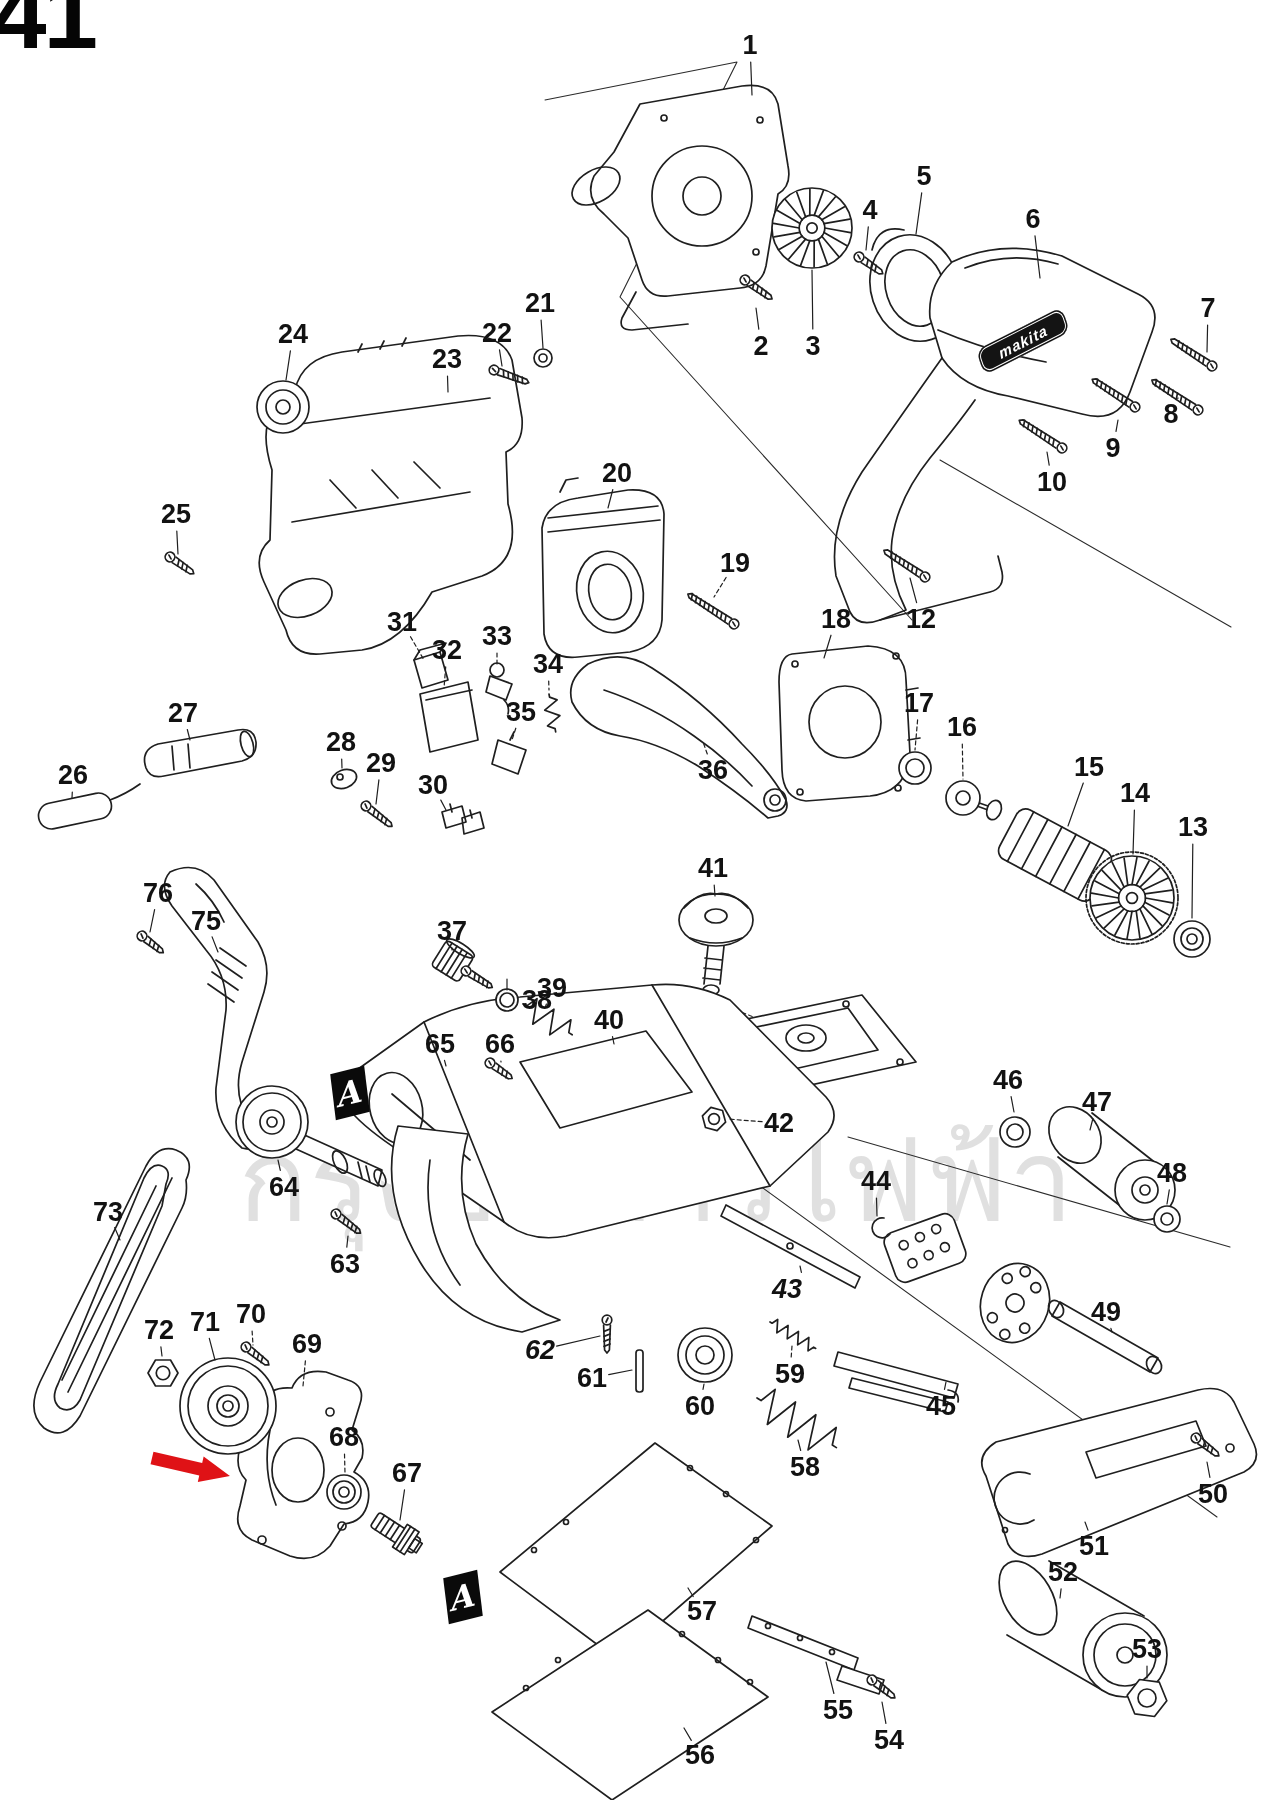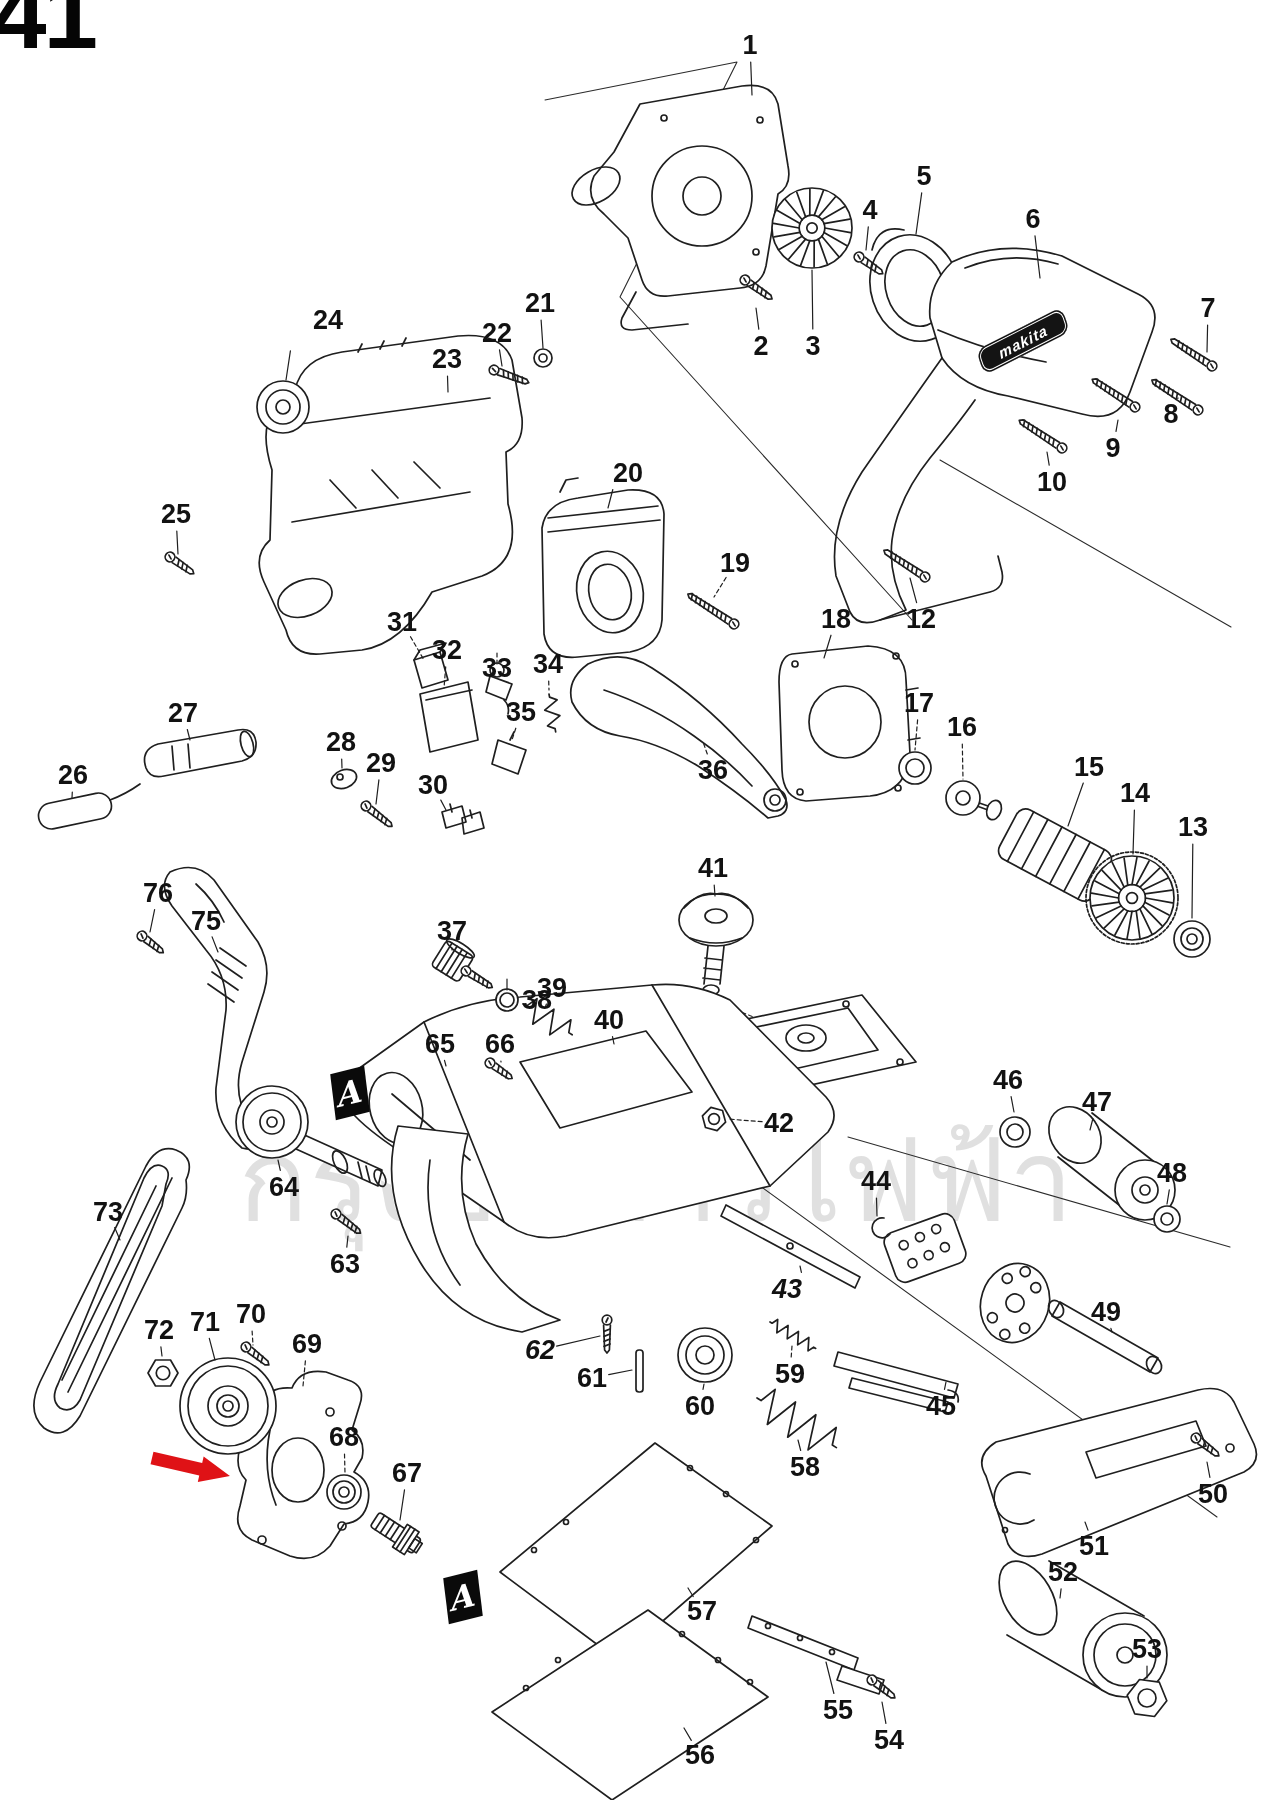--- a/index.html
+++ b/index.html
@@ -576,34 +576,34 @@
       <div class="callout" style="left: 1113px; top: 448px;">9</div>
       <div class="callout" style="left: 1052px; top: 482px;">10</div>
       <div class="callout" style="left: 921px; top: 619px;">12</div>
       <div class="callout" style="left: 1193px; top: 827px; text-align: right;">13</div>
       <div class="callout" style="left: 1135px; top: 793px;">14</div>
       <div class="callout" style="left: 1089px; top: 767px;">15</div>
       <div class="callout" style="left: 962px; top: 727px;">16</div>
       <div class="callout" style="left: 919px; top: 703px;">17</div>
       <div class="callout" style="left: 836px; top: 619px;">18</div>
       <div class="callout" style="left: 735px; top: 563px;">19</div>
-      <div class="callout" style="left: 617px; top: 473px; margin-left: 11px;">20</div>
+      <div class="callout" style="left: 617px; top: 473px;">20</div>
       <div class="callout" style="left: 540px; top: 303px;">21</div>
       <div class="callout" style="left: 497px; top: 333px;">22</div>
       <div class="callout" style="left: 447px; top: 359px;">23</div>
-      <div class="callout" style="left: 293px; top: 320px; margin-left: 35px;">24</div>
+      <div class="callout" style="left: 293px; top: 334px;">24</div>
       <div class="callout" style="left: 176px; top: 514px;">25</div>
       <div class="callout" style="left: 73px; top: 775px;">26</div>
       <div class="callout" style="left: 183px; top: 713px;">27</div>
       <div class="callout" style="left: 341px; top: 742px;">28</div>
       <div class="callout" style="left: 381px; top: 763px;">29</div>
       <div class="callout" style="left: 433px; top: 785px;">30</div>
       <div class="callout" style="left: 402px; top: 622px;">31</div>
       <div class="callout" style="left: 447px; top: 650px;">32</div>
-      <div class="callout" style="left: 497px; top: 636px; margin-top: 32px;">33</div>
+      <div class="callout" style="left: 497px; top: 636px;">33</div>
       <div class="callout" style="left: 548px; top: 664px;">34</div>
       <div class="callout" style="left: 521px; top: 712px;">35</div>
       <div class="callout" style="left: 713px; top: 770px;">36</div>
       <div class="callout" style="left: 452px; top: 931px;">37</div>
       <div class="callout" style="left: 537px; top: 962px; margin-top: 38px;">38</div>
       <div class="callout" style="left: 552px; top: 988px;">39</div>
       <div class="callout" style="left: 609px; top: 1020px;">40</div>
       <div class="callout" style="left: 713px; top: 868px;">41</div>
       <div class="callout" style="left: 779px; top: 1123px;">42</div>
       <div class="callout" style="left: 787px; top: 1289px; font-style: italic;">43</div>

